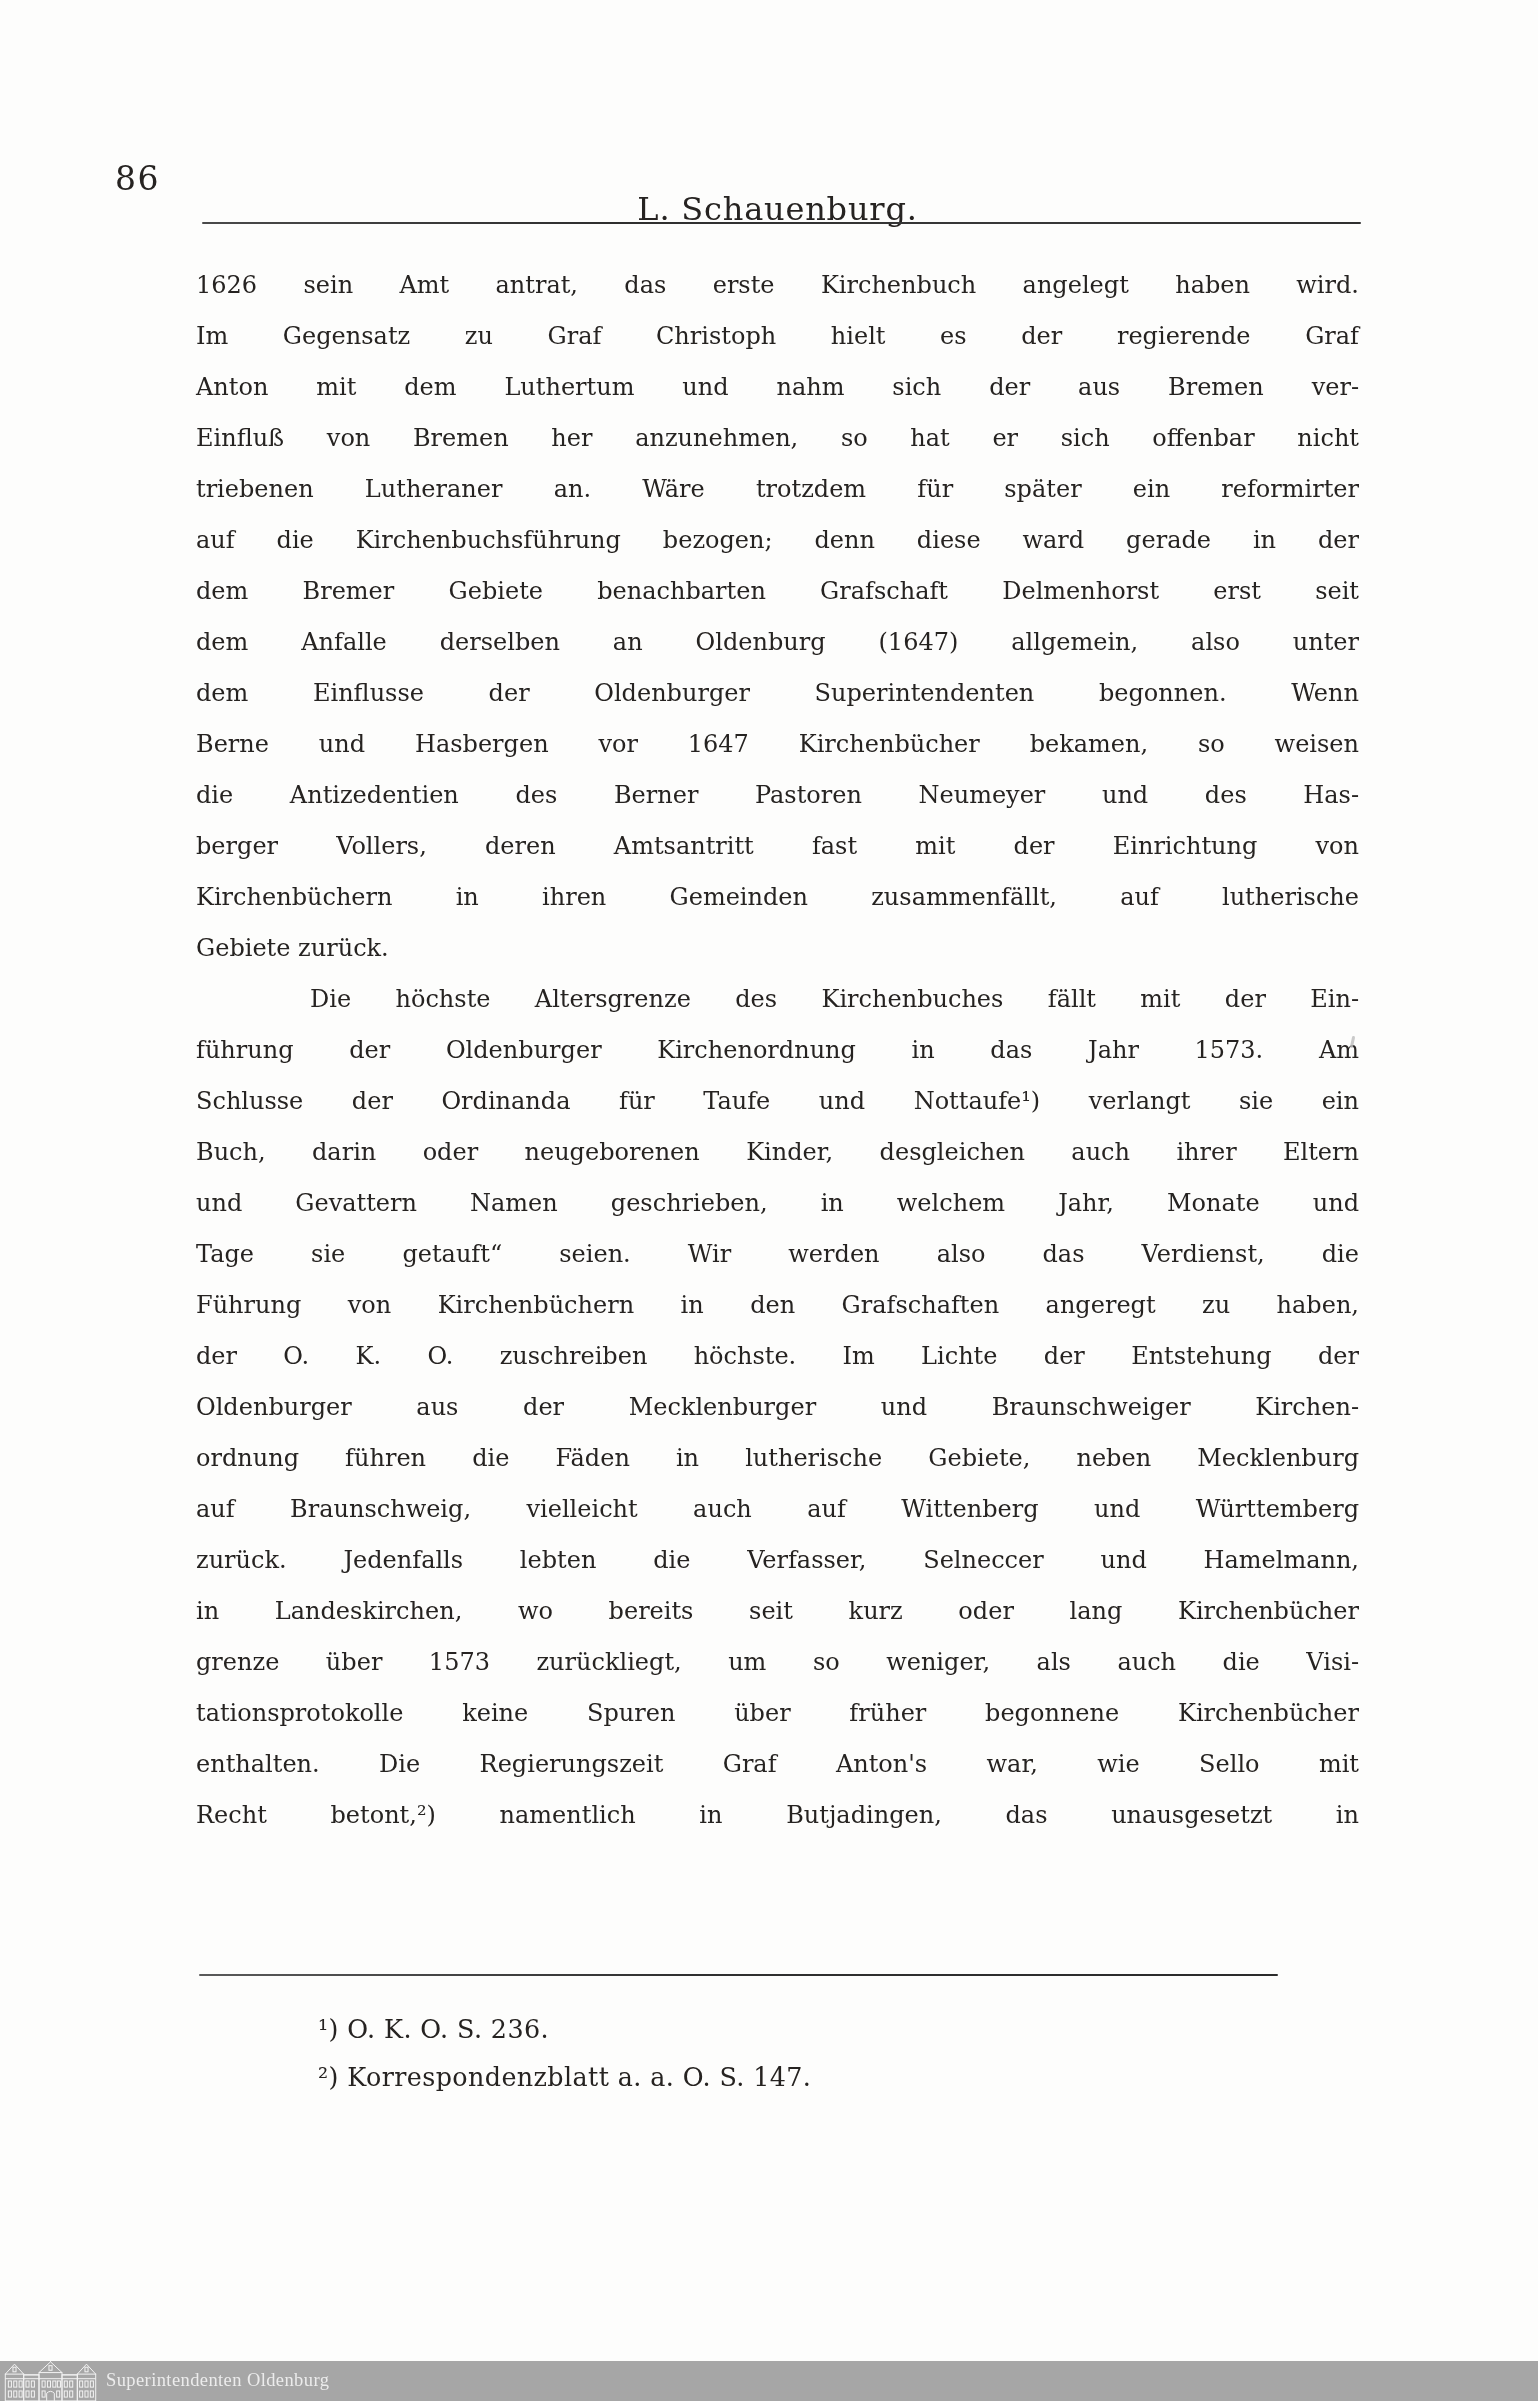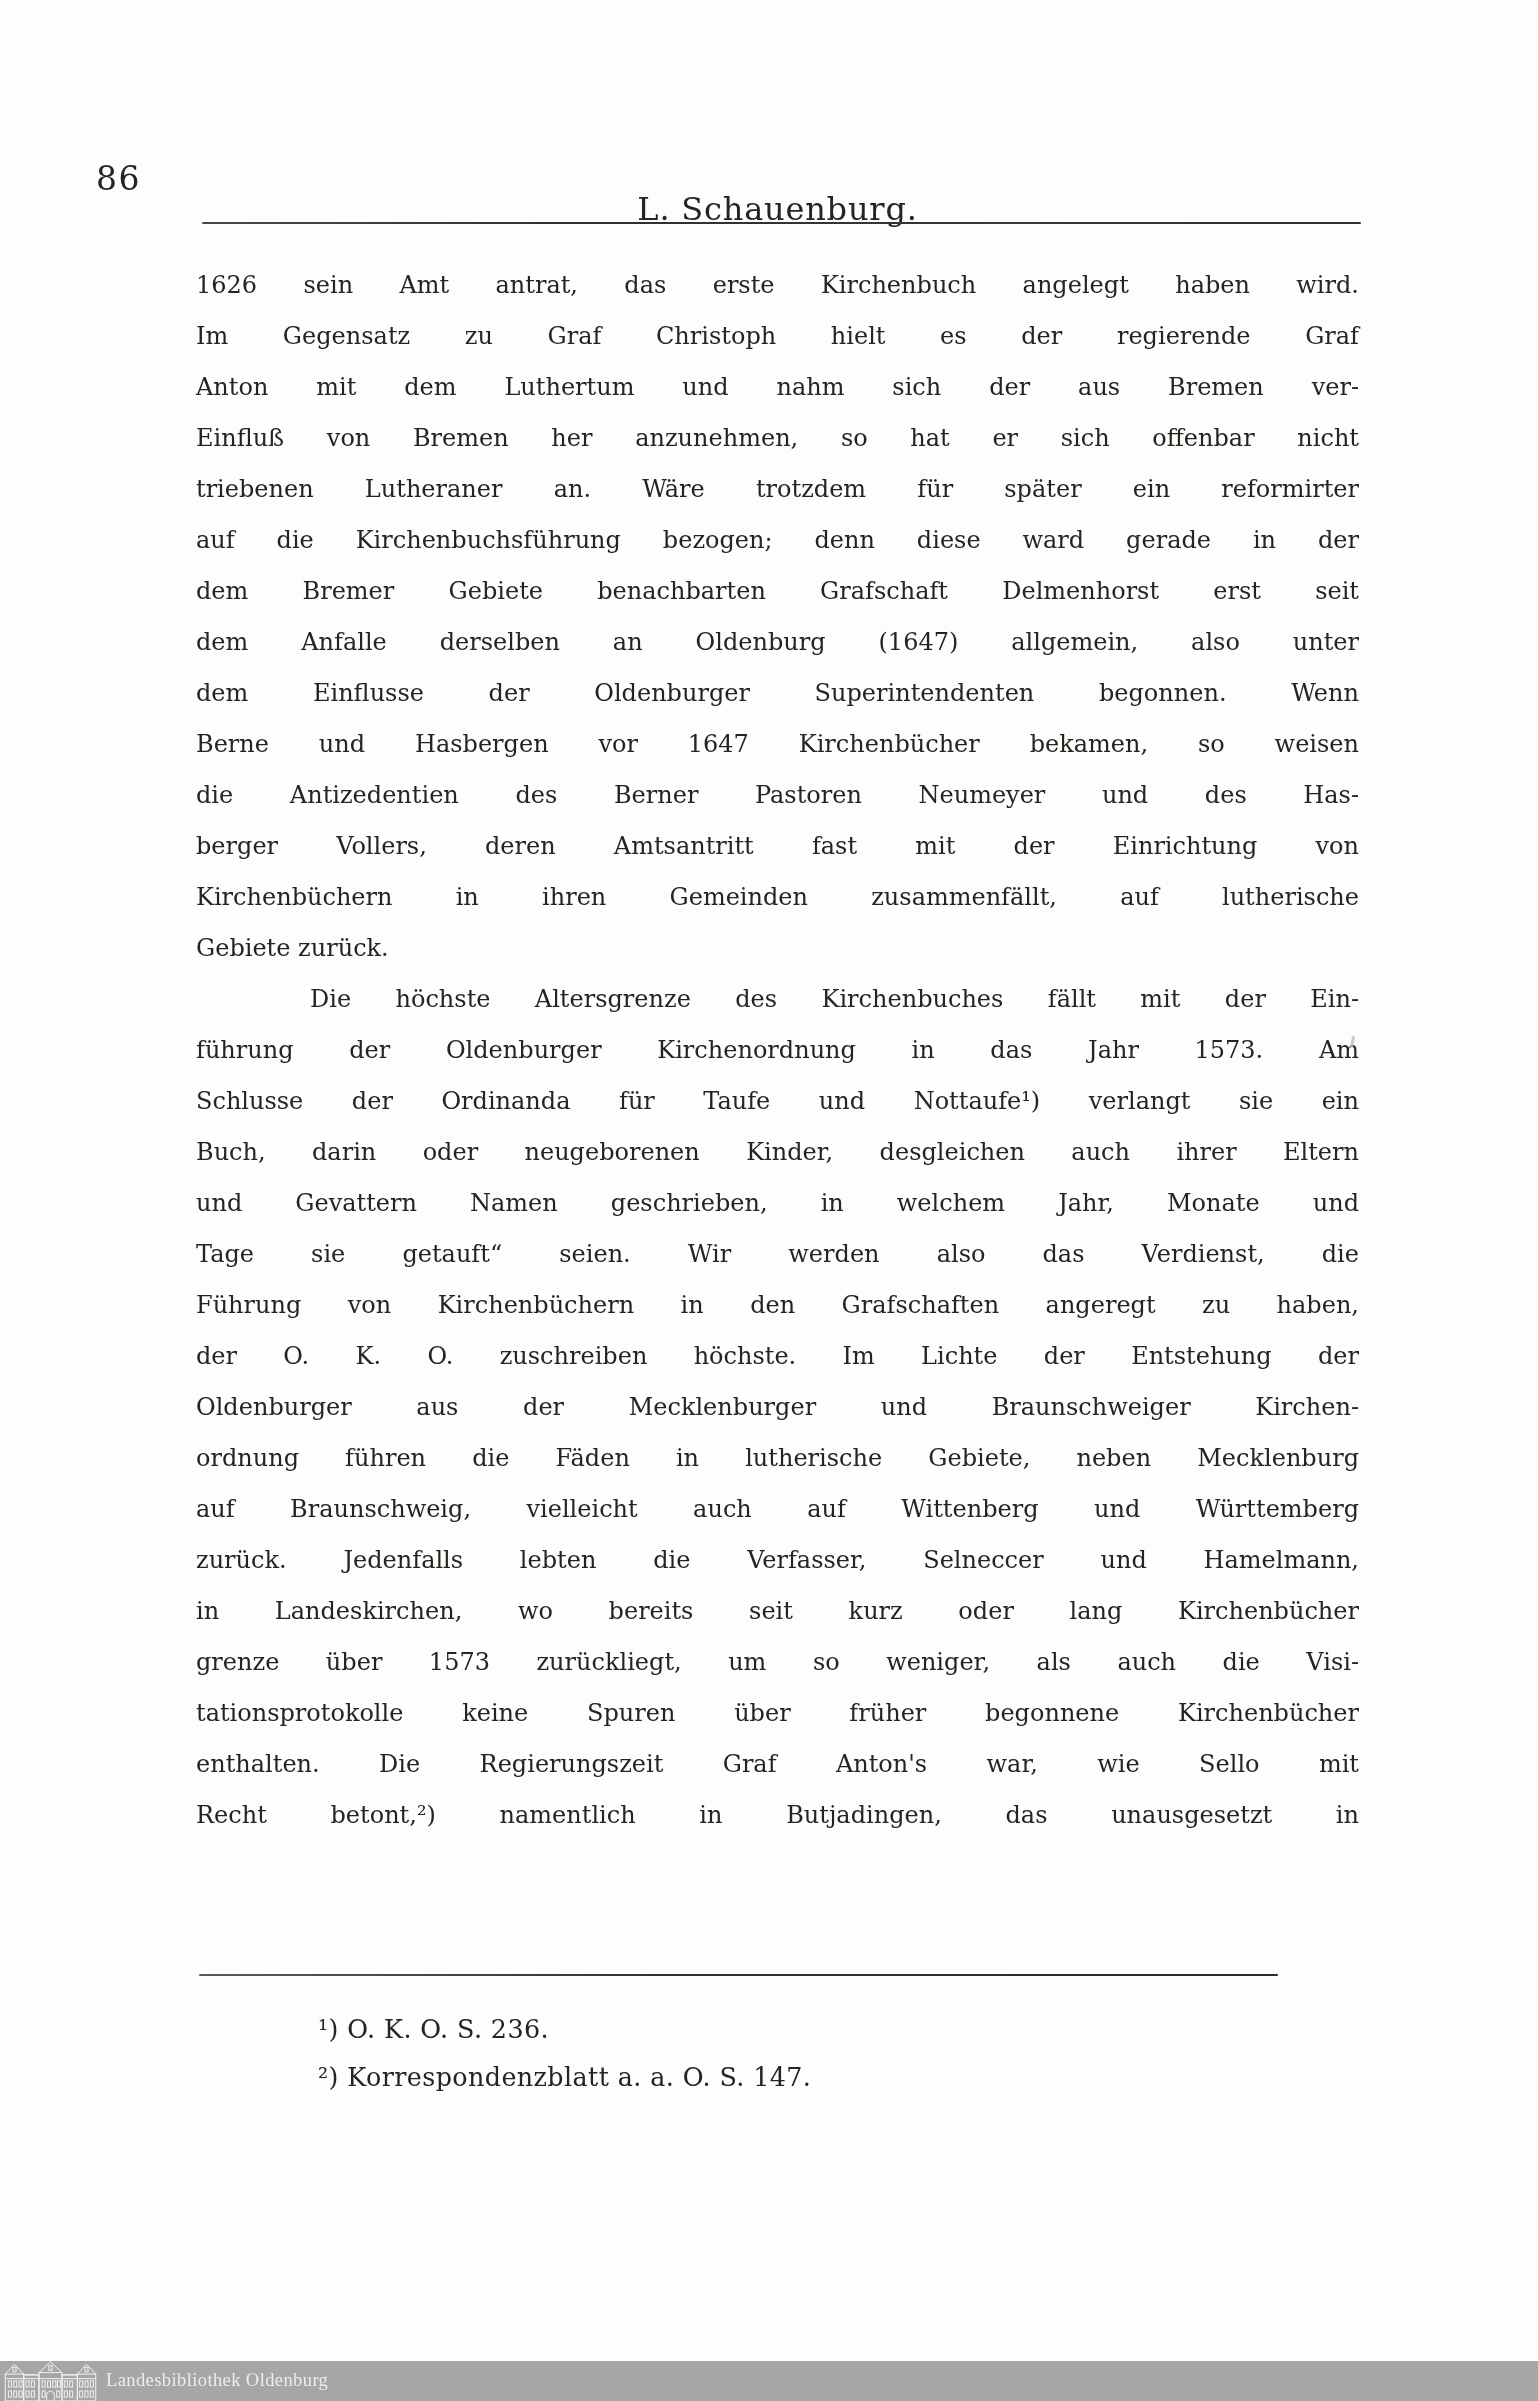--- a/index.html
+++ b/index.html
@@ -6,21 +6,21 @@
   .page {
     position:relative;
     width:1539px; height:2401px;
     background:#fdfdfc;
     font-family:"DejaVu Serif","Liberation Serif",serif;
     color:#262321;
     overflow:hidden;
   }
   
   .pagenum {
-    position:absolute; left:96px; top:159px;
+    position:absolute; left:115px; top:159px;
     font-size:33px; letter-spacing:1.5px;
   }
   .runtitle {
     position:absolute; left:196px; top:163px; width:1163px;
     text-align:center; font-size:32px; letter-spacing:0.8px;margin-top:27px;
   }
   .header-rule {
     position:absolute; left:202px; top:222px; width:1159px; height:2.3px;
     background:linear-gradient(90deg,#4a4a4a,#2e2e2e 35%,#383838 70%,#2f2f2f);
     border-radius:1.5px;
@@ -159,17 +159,17 @@
           <rect x="107" y="39" width="4" height="8"></rect>
           <rect x="114" y="39" width="4" height="8"></rect>
 
         <path d="M57 52 L57 42 Q62 37 67 42 L67 52"></path>
 
         <rect x="13" y="8" width="4" height="6"></rect>
         <rect x="107" y="8" width="4" height="6"></rect>
         <rect x="60" y="6" width="4" height="6"></rect>
       </g>
     </svg>
-    <span class="footer-label" style="color: rgb(236, 236, 236);">Landesbibliothek Oldenburg</span>
+    <span class="footer-label" style="color: rgb(236, 236, 236);">Superintendenten Oldenburg</span>
   </div>
 
 </div>
 
 
 </body></html>

